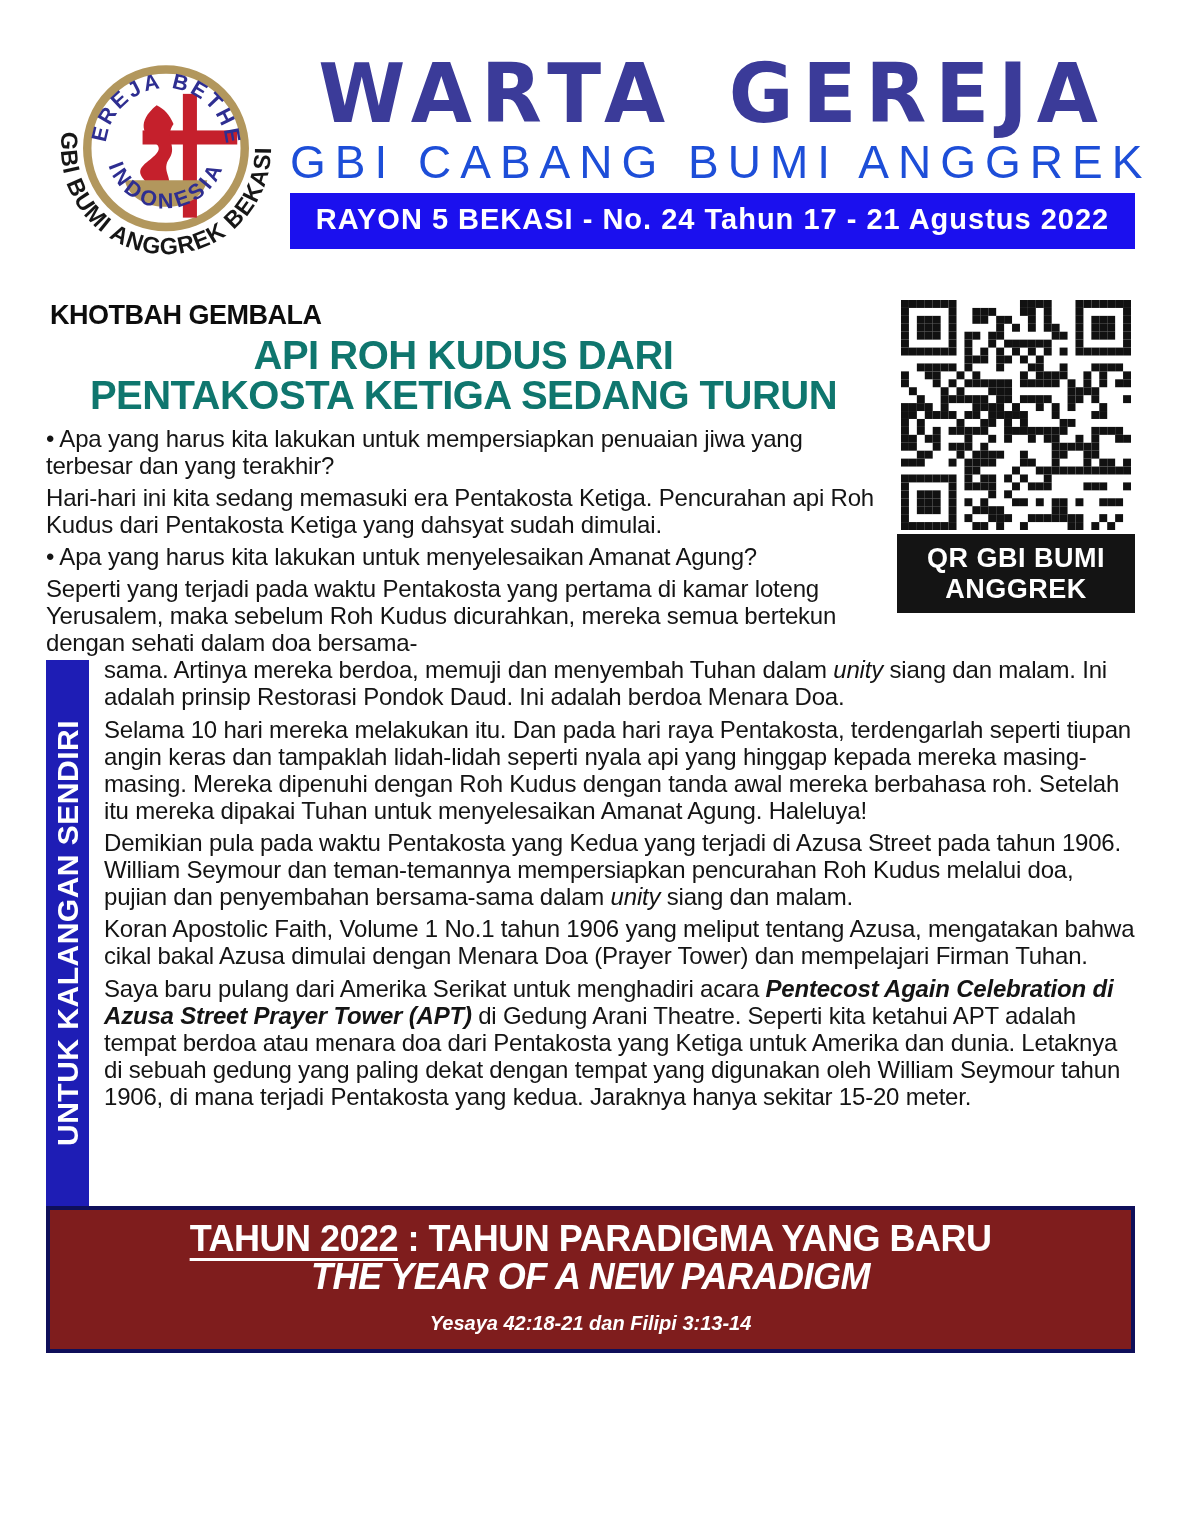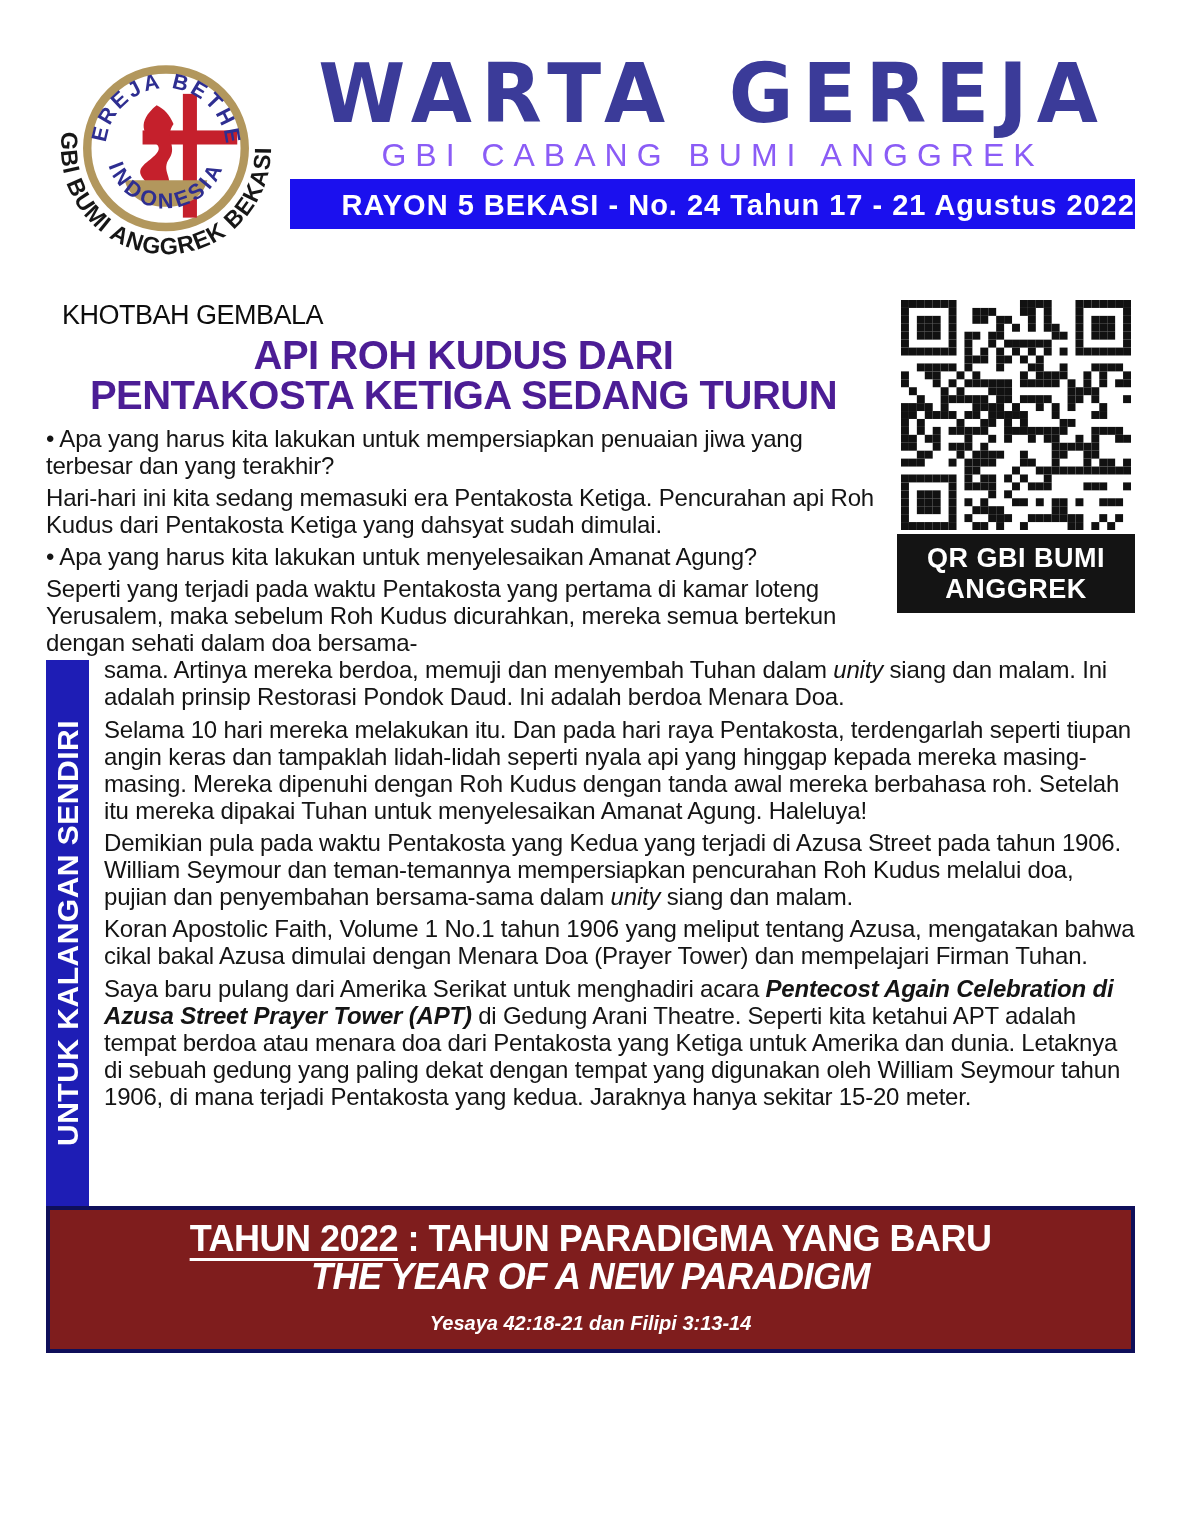--- a/index.html
+++ b/index.html
@@ -11,39 +11,39 @@
   
   .masthead{display:flex;align-items:flex-start;}
   .logo{width:240px;flex:none;}
   .mast-right{flex:1;padding-left:4px;min-width:0;}
   .paper-title{
     font-weight:bold;font-size:79px;line-height:1.02;color:#3b3b99;
     text-align:center;letter-spacing:9px;word-spacing:18px;white-space:nowrap;
     font-family:"DejaVu Sans",sans-serif;transform:scaleY(1.04);
   }
   .paper-subtitle{
-    font-size:32px;line-height:1.0;color:#8b5cf6;text-align:center;
+    font-size:46px;line-height:1.0;color:#1d4ed8;text-align:center;
     letter-spacing:9px;margin-top:4px;font-weight:500;white-space:nowrap;
   }
   .issue-banner{
-    margin-top:8px;background:#1b10ee;color:#fff;text-align:right;
-    font-weight:bold;font-size:29px;padding:10px 0 7px;letter-spacing:1px;
+    margin-top:8px;background:#1b10ee;color:#fff;text-align:center;
+    font-weight:bold;font-size:29px;padding:10px 0 13px;letter-spacing:1px;
   }
   
   .article{margin-top:16px;font-size:24px;line-height:1.13;letter-spacing:-0.2px;}
   .qr-block{float:right;width:238px;margin:0 0 8px 16px;}
   .qr-code{display:block;background:#fff;}
   .qr-caption{
     margin-top:4px;background:#141414;color:#fff;font-weight:bold;
     font-size:27px;text-align:center;padding:9px 16px;letter-spacing:0.5px;
   }
-  .kicker{font-weight:normal;font-size:27px;letter-spacing:-0.5px;margin:2px 16px 4px;color:#0d0d0d;}
+  .kicker{font-weight:bold;font-size:27px;letter-spacing:-0.5px;margin:2px 4px 4px;color:#0d0d0d;}
   .headline{
     text-align:center;font-weight:bold;font-size:40px;line-height:1.0;
-    letter-spacing:-0.5px;margin:2px 0 10px;color:#4c1d95;
+    letter-spacing:-0.5px;margin:2px 0 10px;color:#0f766e;
   }
   .article p{margin:0 0 5px;}
   .article p.joined{margin-bottom:0;}
   .seg-i{font-style:italic;}
   .seg-bi{font-style:italic;font-weight:bold;}
   .vbar{
     float:left;width:43px;height:546px;background:#1e1db5;
     margin:4px 15px 0 0;position:relative;
   }
   .vbar span{

